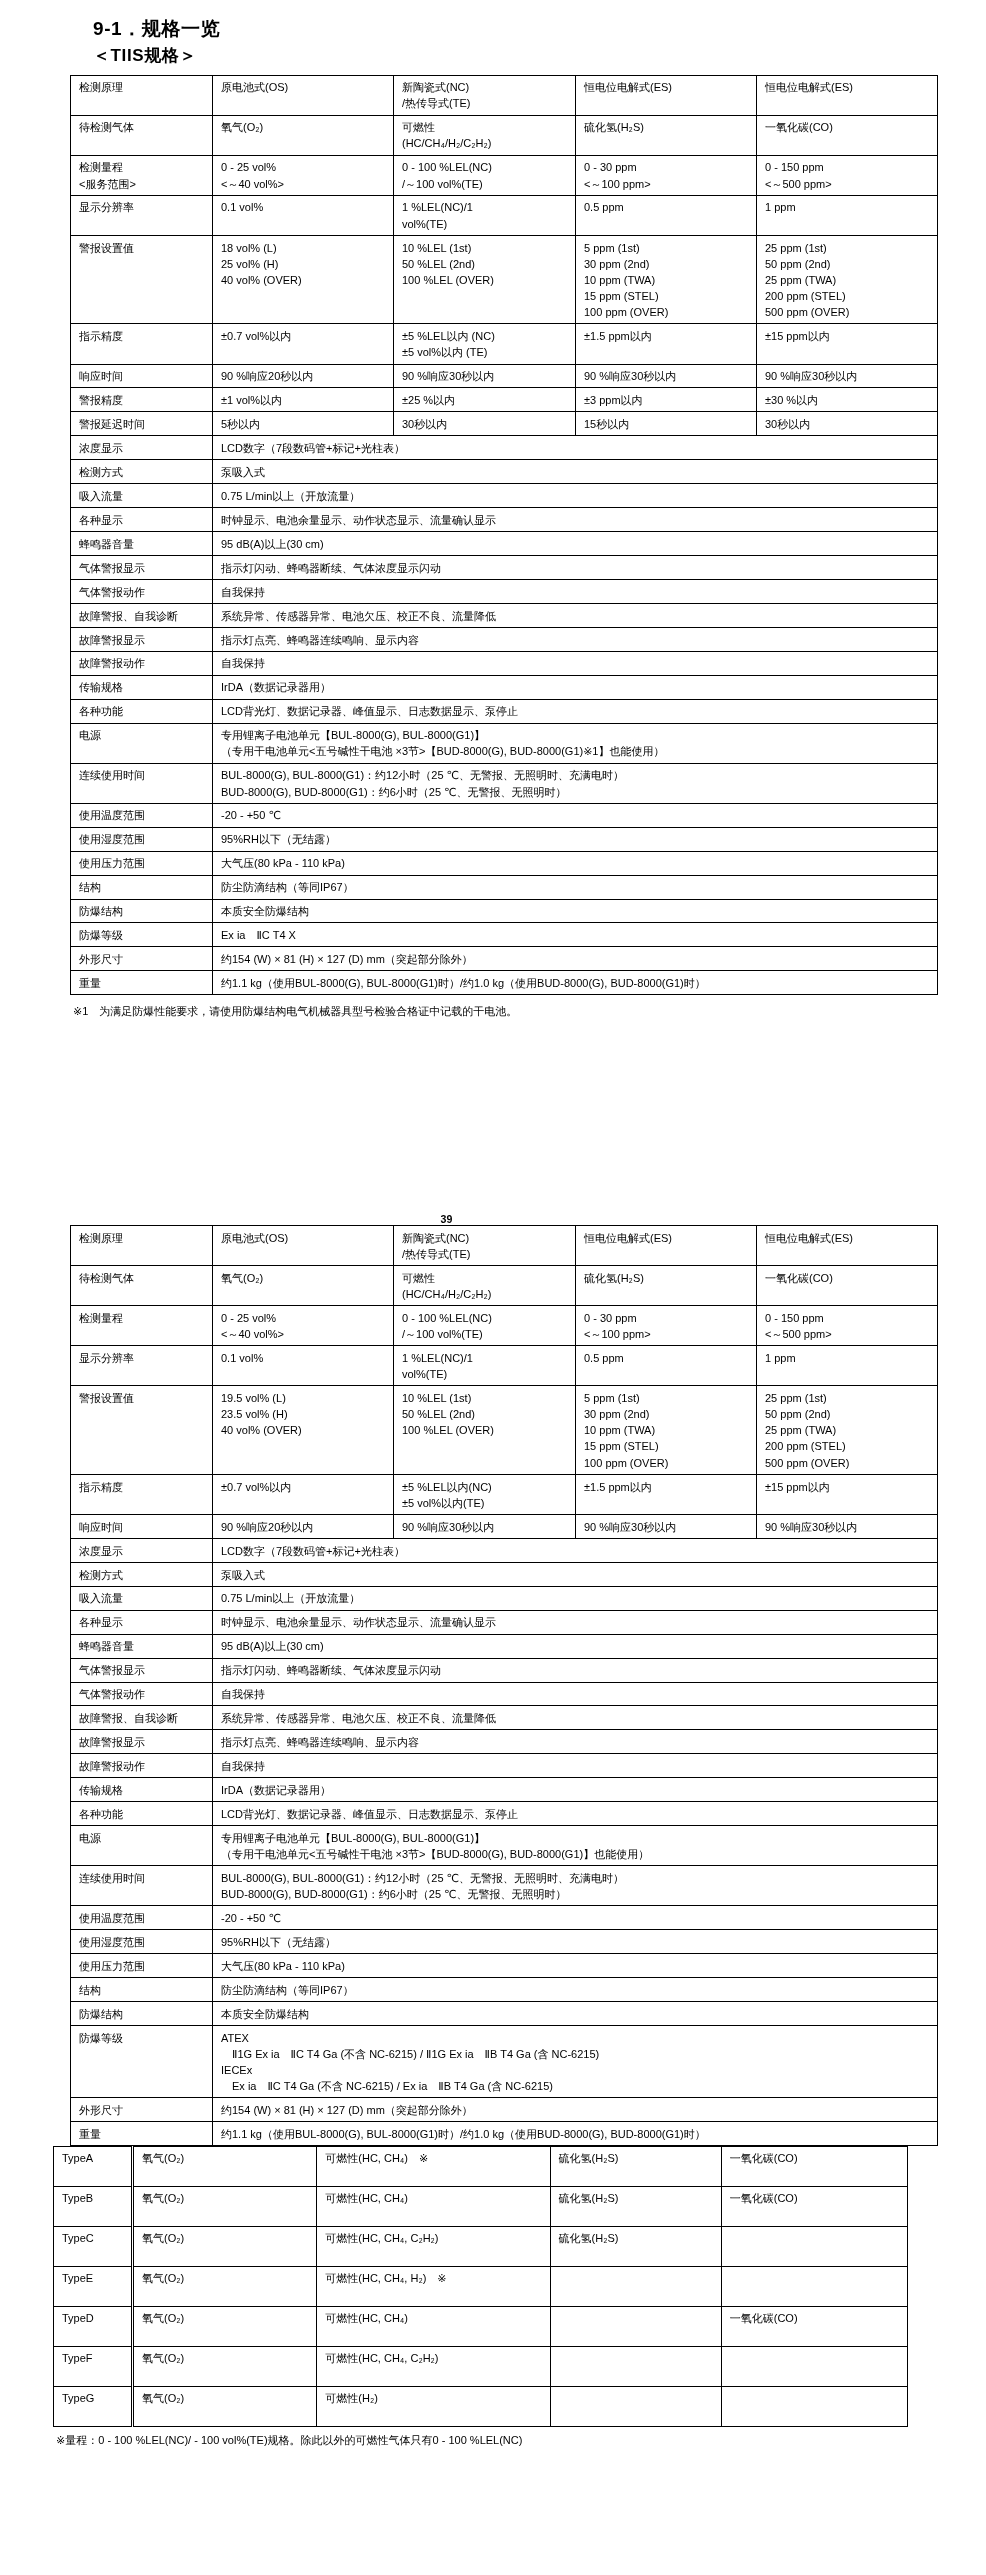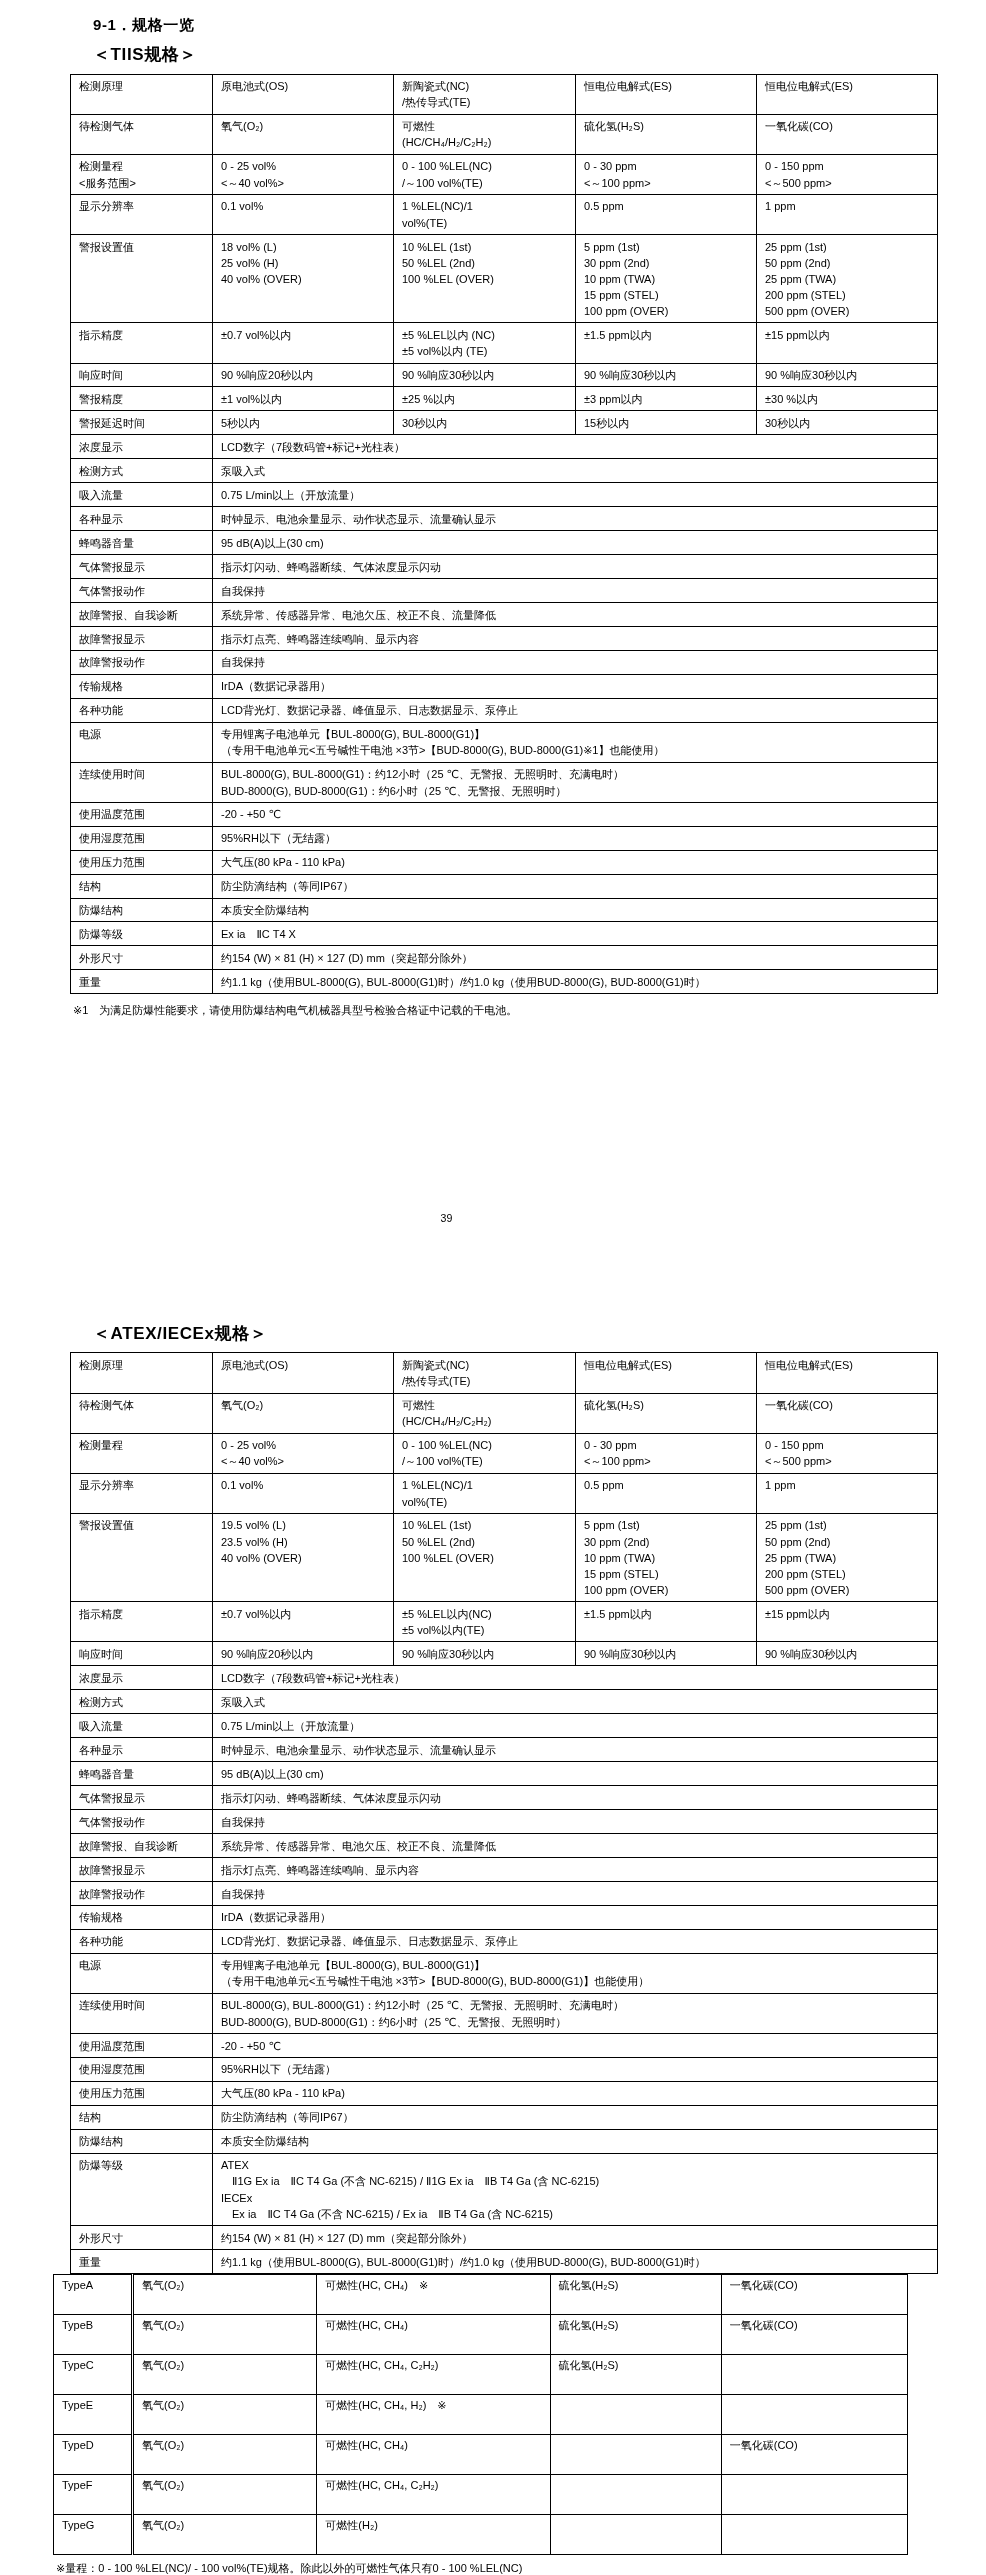--- a/index.html
+++ b/index.html
@@ -6,22 +6,22 @@
   html, body {
     margin: 0; padding: 0;
     background: #ffffff;
     color: #000000;
     font-family: "Liberation Sans", "DejaVu Sans", sans-serif;
   }
   body { width: 986px; height: 2576px; }
   .content { padding-top: 16px; }
 
   h1.doc-title {
-    font-size: 15px; font-weight: bold;
-    margin: 0 0 8px 93px;
+    font-size: 19px; font-weight: bold;
+    margin: 0 0 2px 93px;
     letter-spacing: 0.6px;
   }
   h2.section-title {
     font-size: 17px; font-weight: bold;
     margin: 1.2px 0 7.5px 93px;
     letter-spacing: 0.6px;
   }
   h2.section-title.atex { margin-top: 98px; }
   h2.section-title.types { margin: 25px 0 5px 75px; }
 
@@ -73,20 +73,21 @@
     line-height: 1.45;
     margin: 8.7px 37px 0 73px;
   }
   p.footnote.types { margin: 6.2px 37px 0 56px; }
 
   .pageno {
     font-size: 10.6px;
     text-align: center;
     margin-top: 193px;
     padding-right: 93px;
+    font-weight: bold;
   }
 </style>
 </head>
 <body>
 
 <div class="content">
 
   <h1 class="doc-title">9-1．规格一览</h1>
 
   <h2 class="section-title">＜TIIS规格＞</h2>
@@ -452,21 +453,20 @@
             <div class="line">约1.1 kg（使用BUL-8000(G), BUL-8000(G1)时）/约1.0 kg（使用BUD-8000(G), BUD-8000(G1)时）</div>
           </td>
         </tr>
       </tbody>
   </table>
 
   <p class="footnote">※1　为满足防爆性能要求，请使用防爆结构电气机械器具型号检验合格证中记载的干电池。</p>
 
   <div class="pageno">39</div>
 
-  <h2 class="section-title atex">＜ATEX/IECEx规格＞</h2>
 
   <table class="spec">
     <colgroup>
       <col style="width:142px">
         <col style="width:181px">
         <col style="width:182px">
         <col style="width:181px">
         <col style="width:181px">
     </colgroup>
     <tbody>

